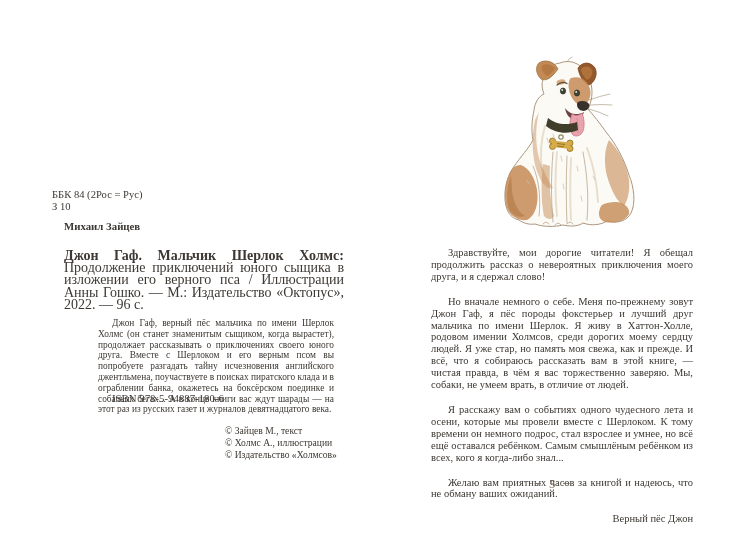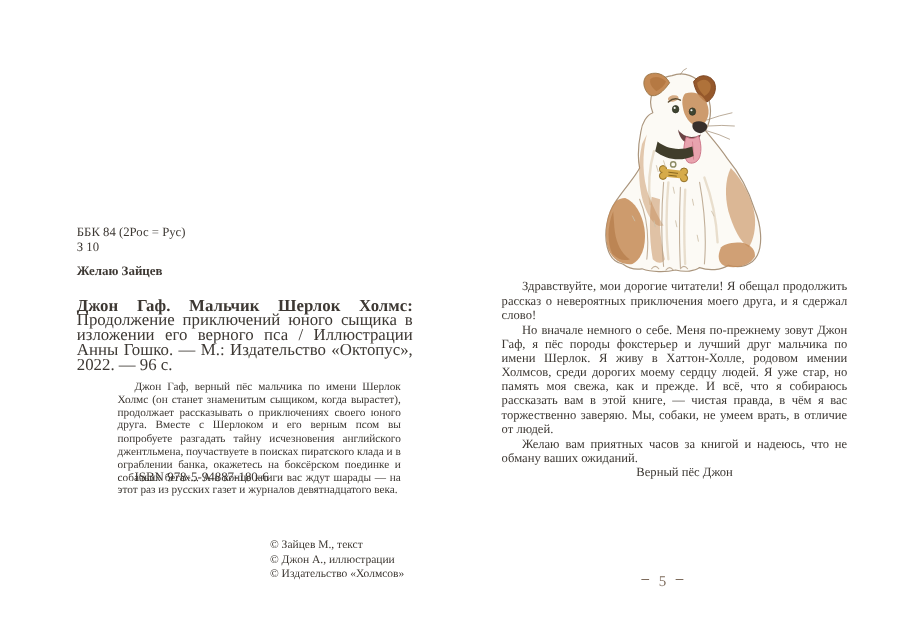--- a/index.html
+++ b/index.html
@@ -2,59 +2,59 @@
 <html><head>
 <meta charset="utf-8">
 <style>
   html,body{margin:0;padding:0;}
   body{
     width:750px;height:534px;background:#ffffff;overflow:hidden;position:relative;
     font-family:"Liberation Serif","DejaVu Serif",serif;color:#3d3833;
   }
   .abs{position:absolute;}
   
-  .bbk{left:64px;top:189px;font-size:10.6px;line-height:12.4px;}
+  .bbk{left:52px;top:189px;font-size:10.6px;line-height:12.4px;}
   .author-line{left:64px;top:220px;font-size:10.8px;font-weight:bold;line-height:12.4px;}
   .title-para{left:64px;top:236px;width:280px;font-size:14px;line-height:12.2px;text-align:justify;}
   .title-para .tb{font-weight:bold;}
   .annotation{left:98px;top:294px;width:236px;font-size:9.4px;line-height:10.8px;text-align:justify;margin-top:24px;}
   .annotation p{margin:0;text-indent:14px;}
   .isbn{left:64px;top:392px;font-size:10.8px;line-height:12px;margin-left:48px;}
-  .copyright{left:225px;top:449px;font-size:9.6px;line-height:12.2px;}
+  .copyright{left:225px;top:425px;font-size:9.6px;line-height:12.2px;}
   
   .dog-wrap{left:497px;top:56px;width:162px;height:176px;}
   .main-text{left:418px;top:234px;width:288px;font-size:10.5px;line-height:11.9px;text-align:justify;}
-  .main-text p{margin:0;text-indent:17px;}
-  .signature{text-align:center;text-indent:0;}
+  .main-text p{margin:13px;text-indent:17px;}
+  .signature{text-align:right;text-indent:0;}
   .folio{left:492px;top:477px;width:120px;text-align:center;font-size:12.5px;color:#7d6b5c;}
   .folio .dash{position:relative;top:-2.5px;font-weight:bold;}
   .folio .num{margin:0 8px;}
   svg{display:block;}
 </style>
 </head>
 <body>
 
 <div class="abs bbk">
   <div>ББК 84 (2Рос = Рус)</div>
   <div>З 10</div>
 </div>
 
-<div class="abs author-line">Желаю Зайцев</div>
+<div class="abs author-line">Михаил Зайцев</div>
 
 <p class="abs title-para"><span class="tb">Джон Гаф. Мальчик Шерлок Холмс:</span><span> Продолжение приключений юного сыщика в изложении его верного пса / Иллюстрации Анны Гошко. — М.: Издательство «Октопус», 2022. — 96 с.</span></p>
 
 <div class="abs annotation">
   <p>Джон Гаф, верный пёс мальчика по имени Шерлок Холмс (он станет знаменитым сыщиком, когда вырастет), продолжает рассказывать о приключениях своего юного друга. Вместе с Шерлоком и его верным псом вы попробуете разгадать тайну исчезновения английского джентльмена, поучаствуете в поисках пиратского клада и в ограблении банка, окажетесь на боксёрском поединке и собачьих бегах... А в конце книги вас ждут шарады — на этот раз из русских газет и журналов девятнадцатого века.</p>
 </div>
 
 <div class="abs isbn">ISBN 978-5-94887-180-6</div>
 
 <div class="abs copyright">
   <div>© Зайцев М., текст</div>
-  <div>© Джон А., иллюстрации</div>
+  <div>© Холмс А., иллюстрации</div>
   <div>© Издательство «Холмсов»</div>
 </div>
 
 <div class="abs dog-wrap">
   <svg viewBox="0 0 162 176" width="162" height="176">
 
     <path d="M 63,7 C 55,8 49,13 47,21 C 44,27 45,33 47,38 C 42,40 38,46 37,54
          C 35,64 34,74 36,84 C 32,92 24,100 16,112 C 9,122 6,138 9,150
          C 11,158 16,163 22,164 C 26,167 32,169 38,168 C 46,171 58,171 66,169
          C 74,171 82,170 86,167 C 94,170 104,169 110,165 C 120,168 130,165 134,157
@@ -136,17 +136,18 @@
       <path d="M 96,120 l 2,4"></path>
         <path d="M 84,140 l 1,5"></path>
         <path d="M 30,124 l 2,4"></path>
     </g>
   </svg>
 </div>
 
 <div class="abs main-text">
   <p>Здравствуйте, мои дорогие читатели! Я обещал продолжить рассказ о невероятных приключения моего друга, и я сдержал слово!</p>
   <p>Но вначале немного о себе. Меня по-прежнему зовут Джон Гаф, я пёс породы фокстерьер и лучший друг мальчика по имени Шерлок. Я живу в Хаттон-Холле, родовом имении Холмсов, среди дорогих моему сердцу людей. Я уже стар, но память моя свежа, как и прежде. И всё, что я собираюсь рассказать вам в этой книге, — чистая правда, в чём я вас торжественно заверяю. Мы, собаки, не умеем врать, в отличие от людей.</p>
+  <p>Я расскажу вам о событиях одного чудесного лета и осени, которые мы провели вместе с Шерлоком. К тому времени он немного подрос, стал взрослее и умнее, но всё ещё оставался ребёнком. Самым смышлёным ребёнком из всех, кого я когда-либо знал...</p>
   <p>Желаю вам приятных часов за книгой и надеюсь, что не обману ваших ожиданий.</p>
   <p class="signature">Верный пёс Джон</p>
 </div>
 
 <div class="abs folio"><span class="dash">–</span><span class="num">5</span><span class="dash">–</span></div>
 
 </body></html>

